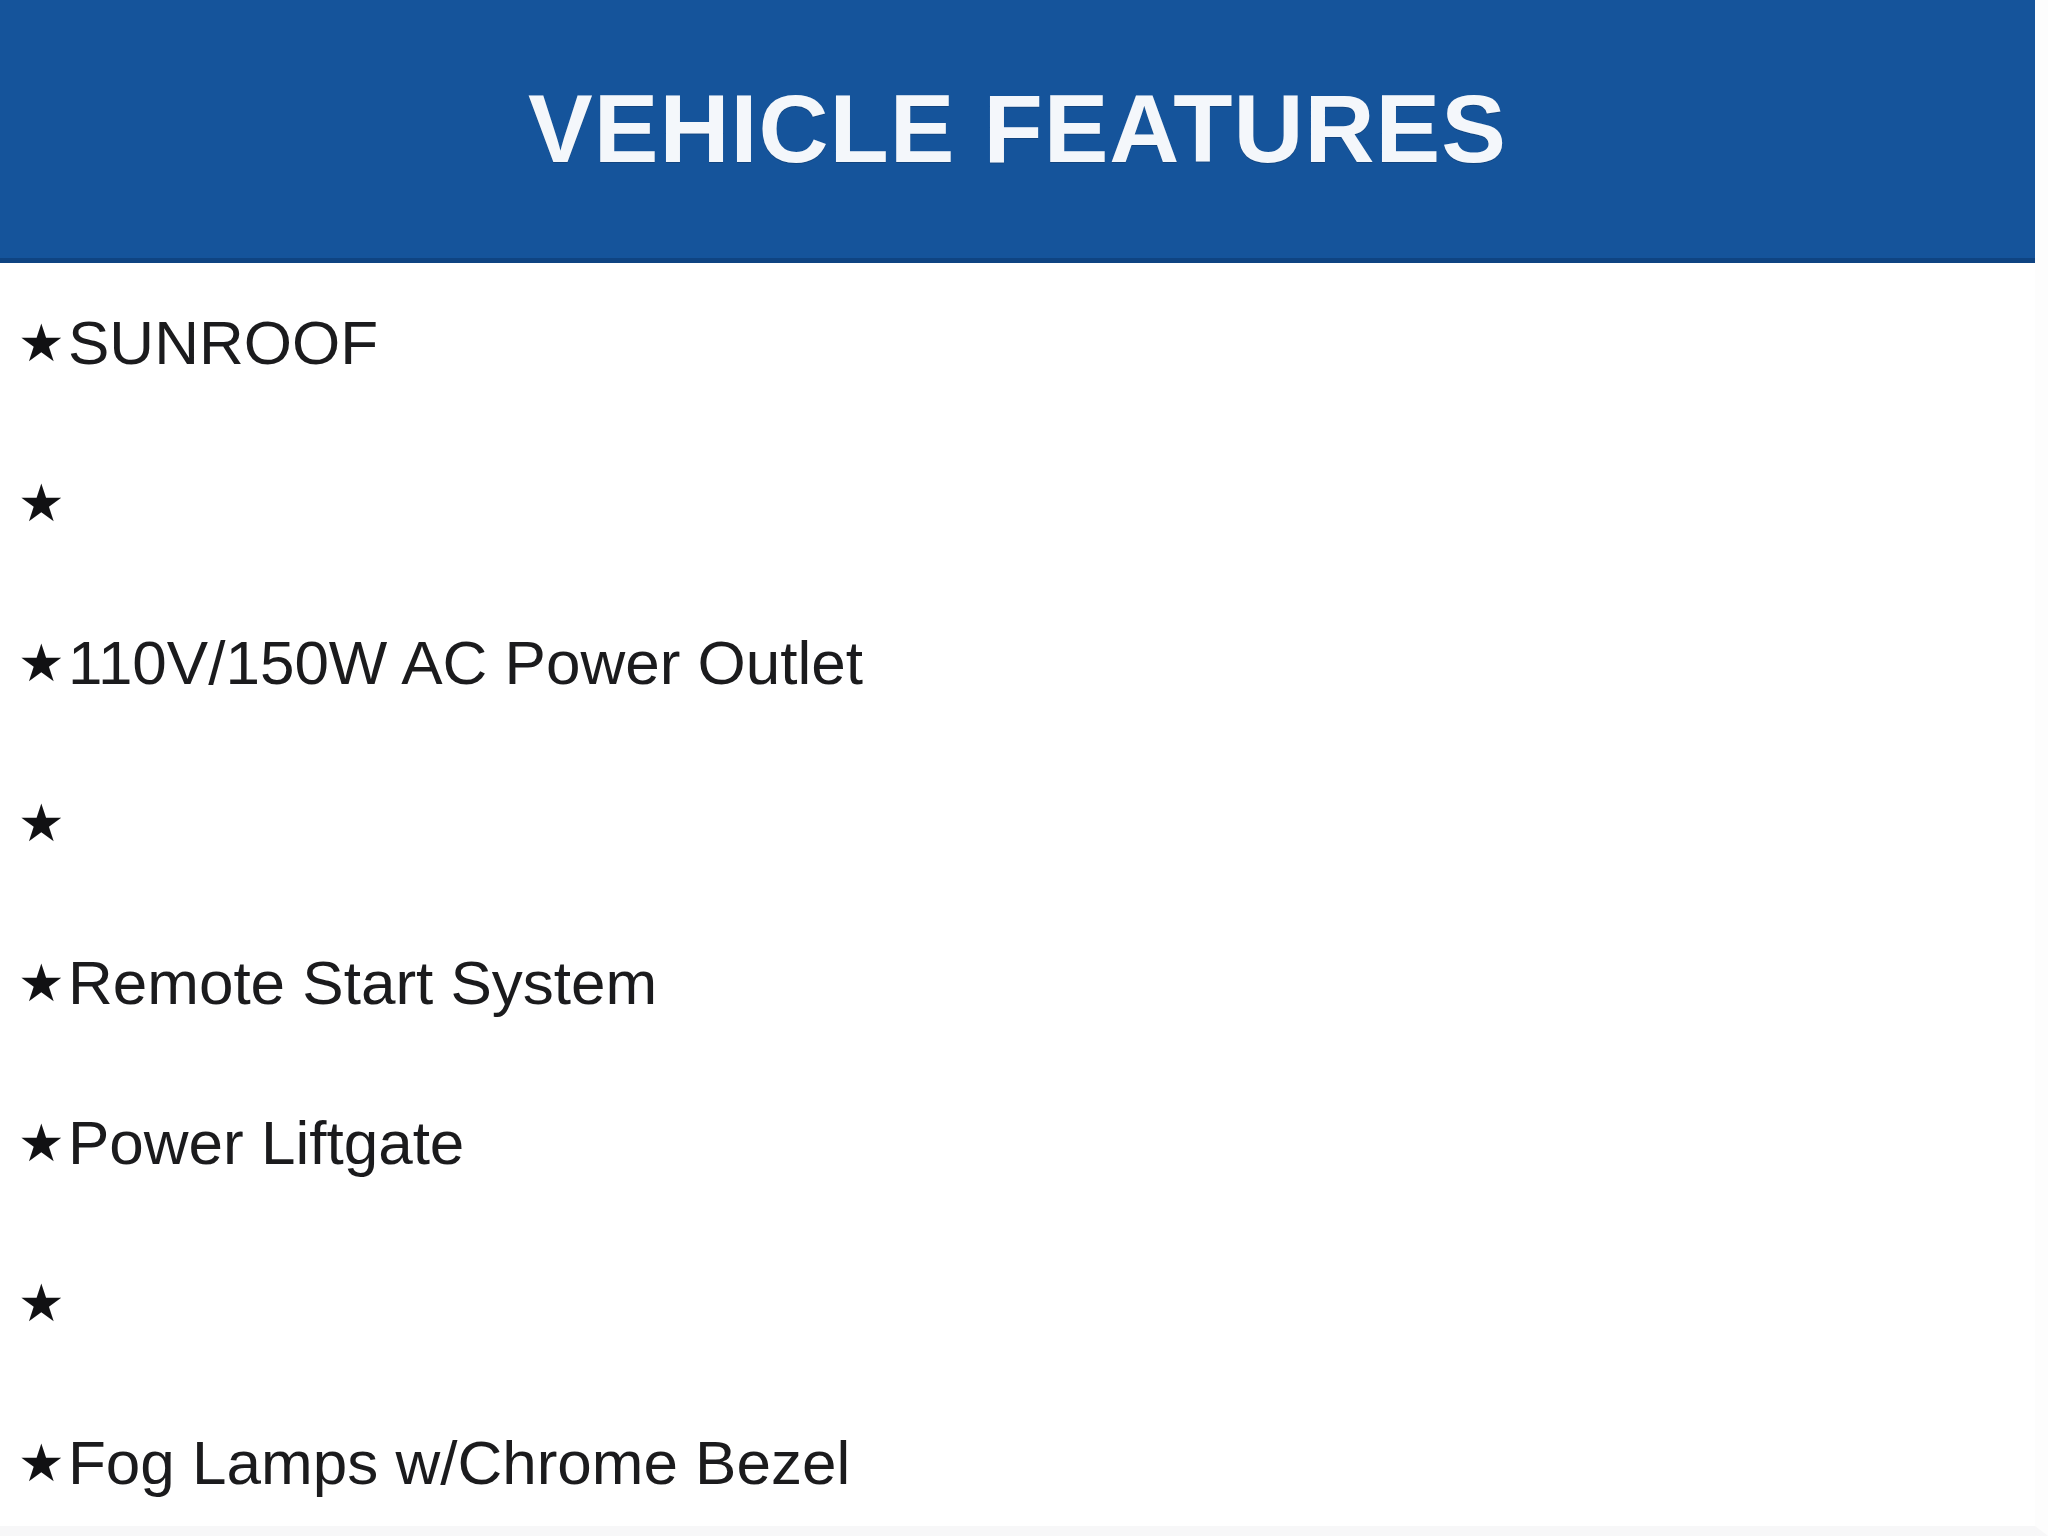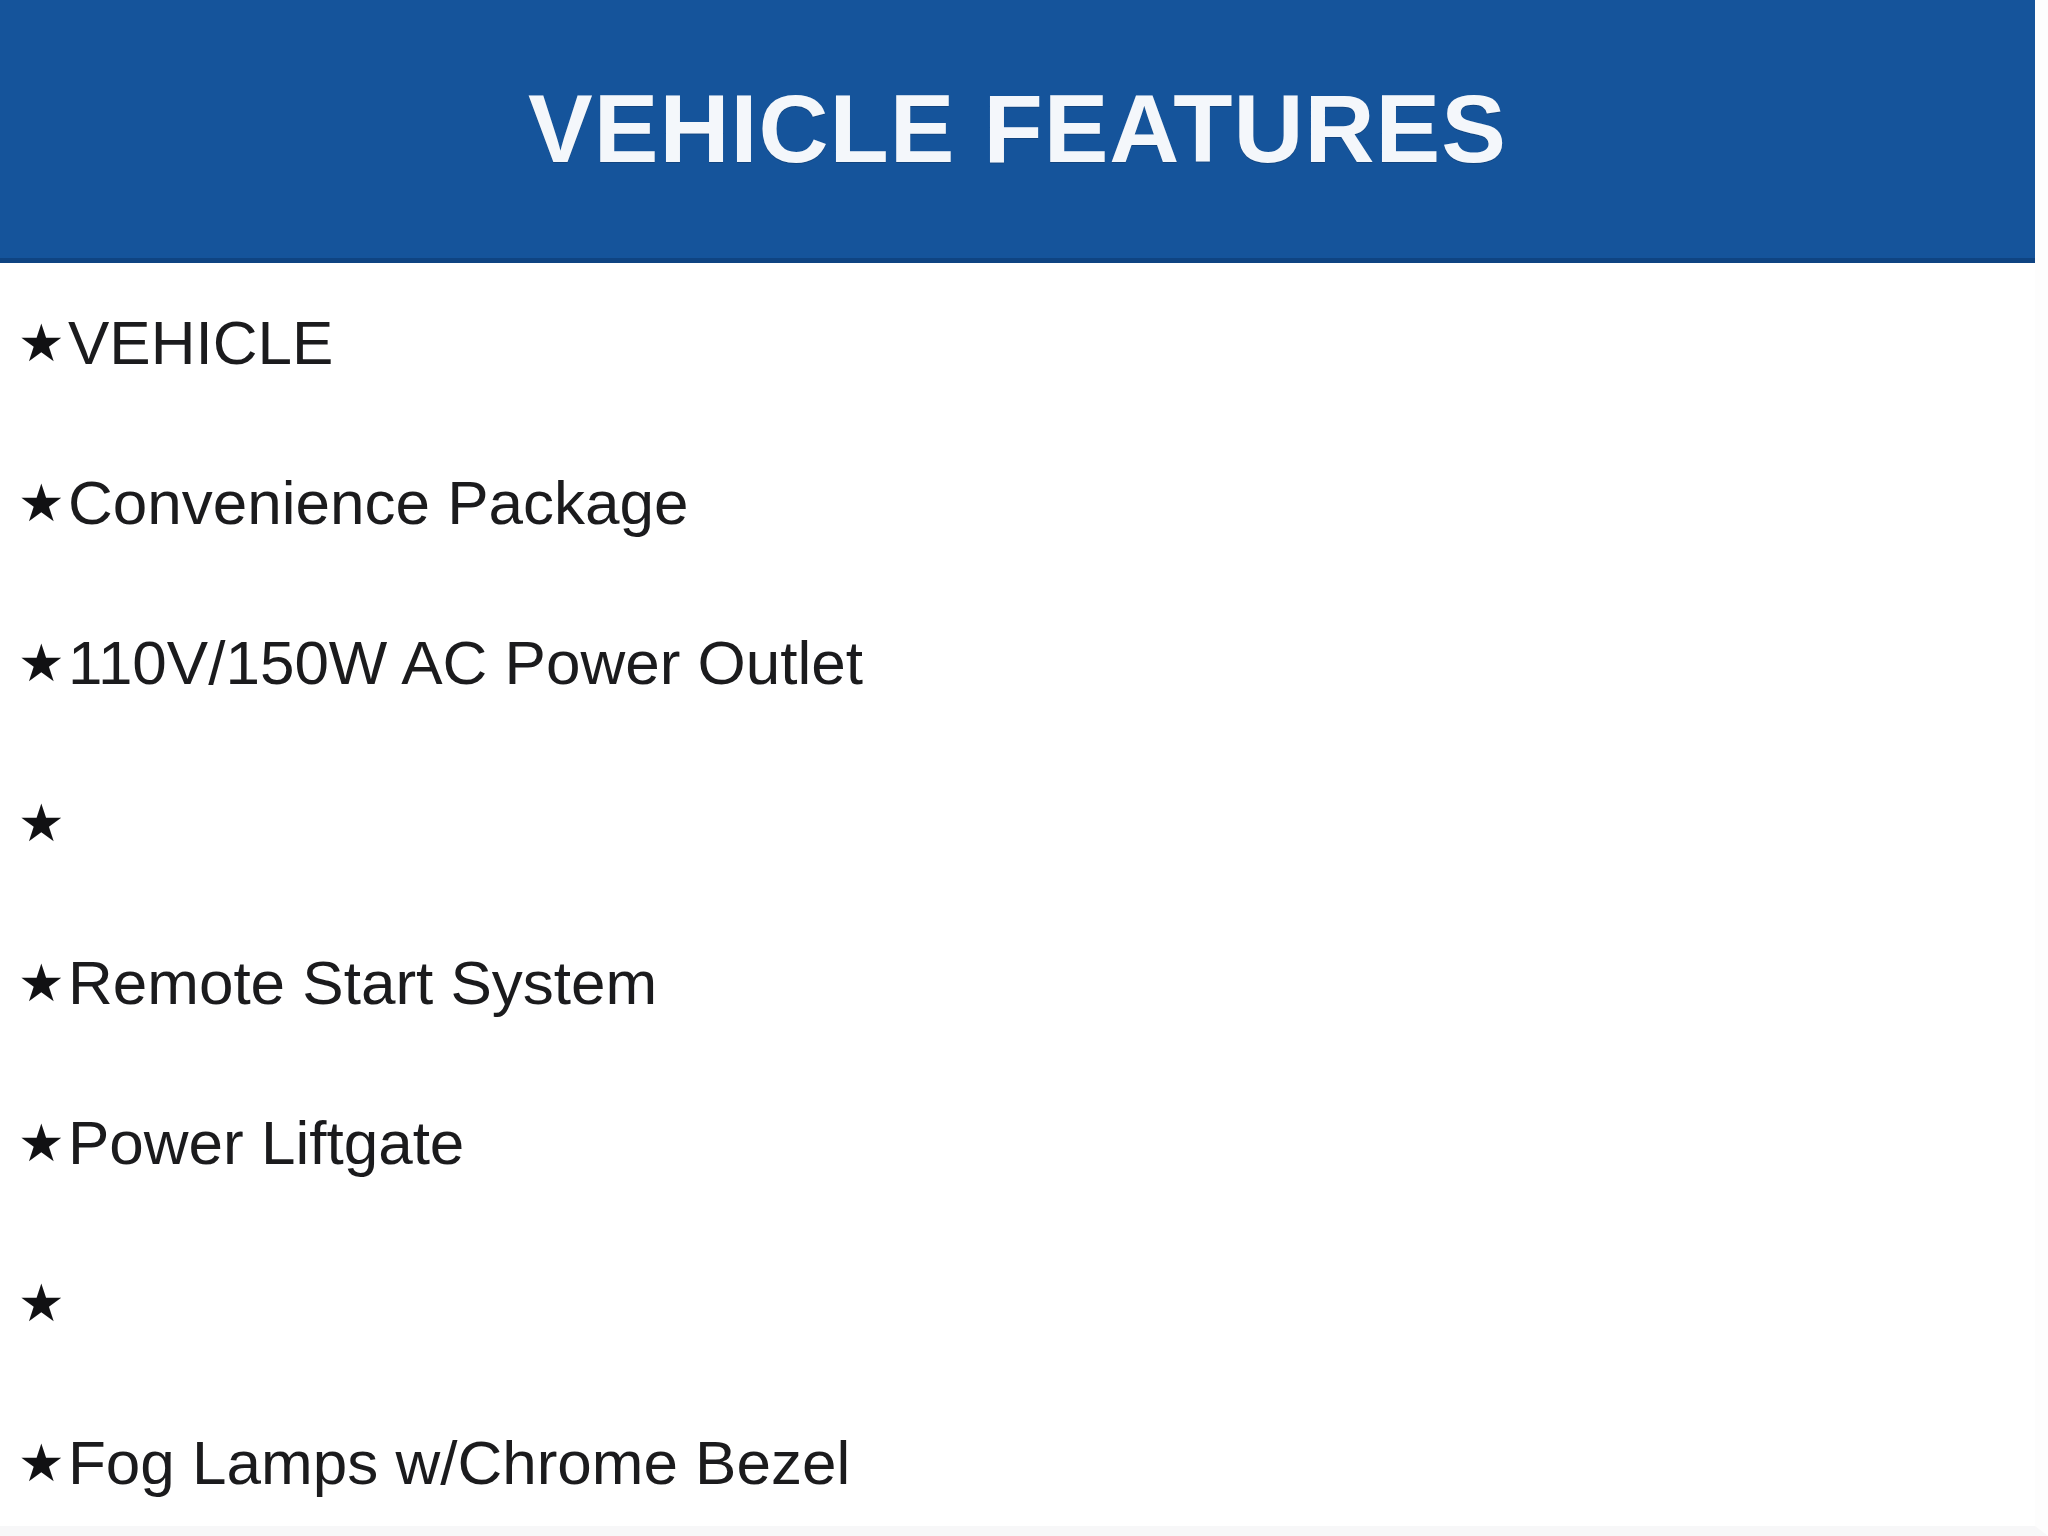--- a/index.html
+++ b/index.html
@@ -115,25 +115,24 @@
 
 <div id="panel">
 
   <div id="header-band">
     <h1 id="header-title">VEHICLE FEATURES</h1>
   </div>
 
   <ul id="features-list">
     <li class="feature-row">
       <span class="bullet-star">★</span>
-      <span class="feature-label">VEHICLE</span>
+      <span class="feature-label">SUNROOF</span>
     </li>
     <li class="feature-row">
       <span class="bullet-star">★</span>
-      <span class="feature-label">Convenience Package</span>
     </li>
     <li class="feature-row">
       <span class="bullet-star">★</span>
       <span class="feature-label">110V/150W AC Power Outlet</span>
     </li>
     <li class="feature-row">
       <span class="bullet-star">★</span>
     </li>
     <li class="feature-row">
       <span class="bullet-star">★</span>

